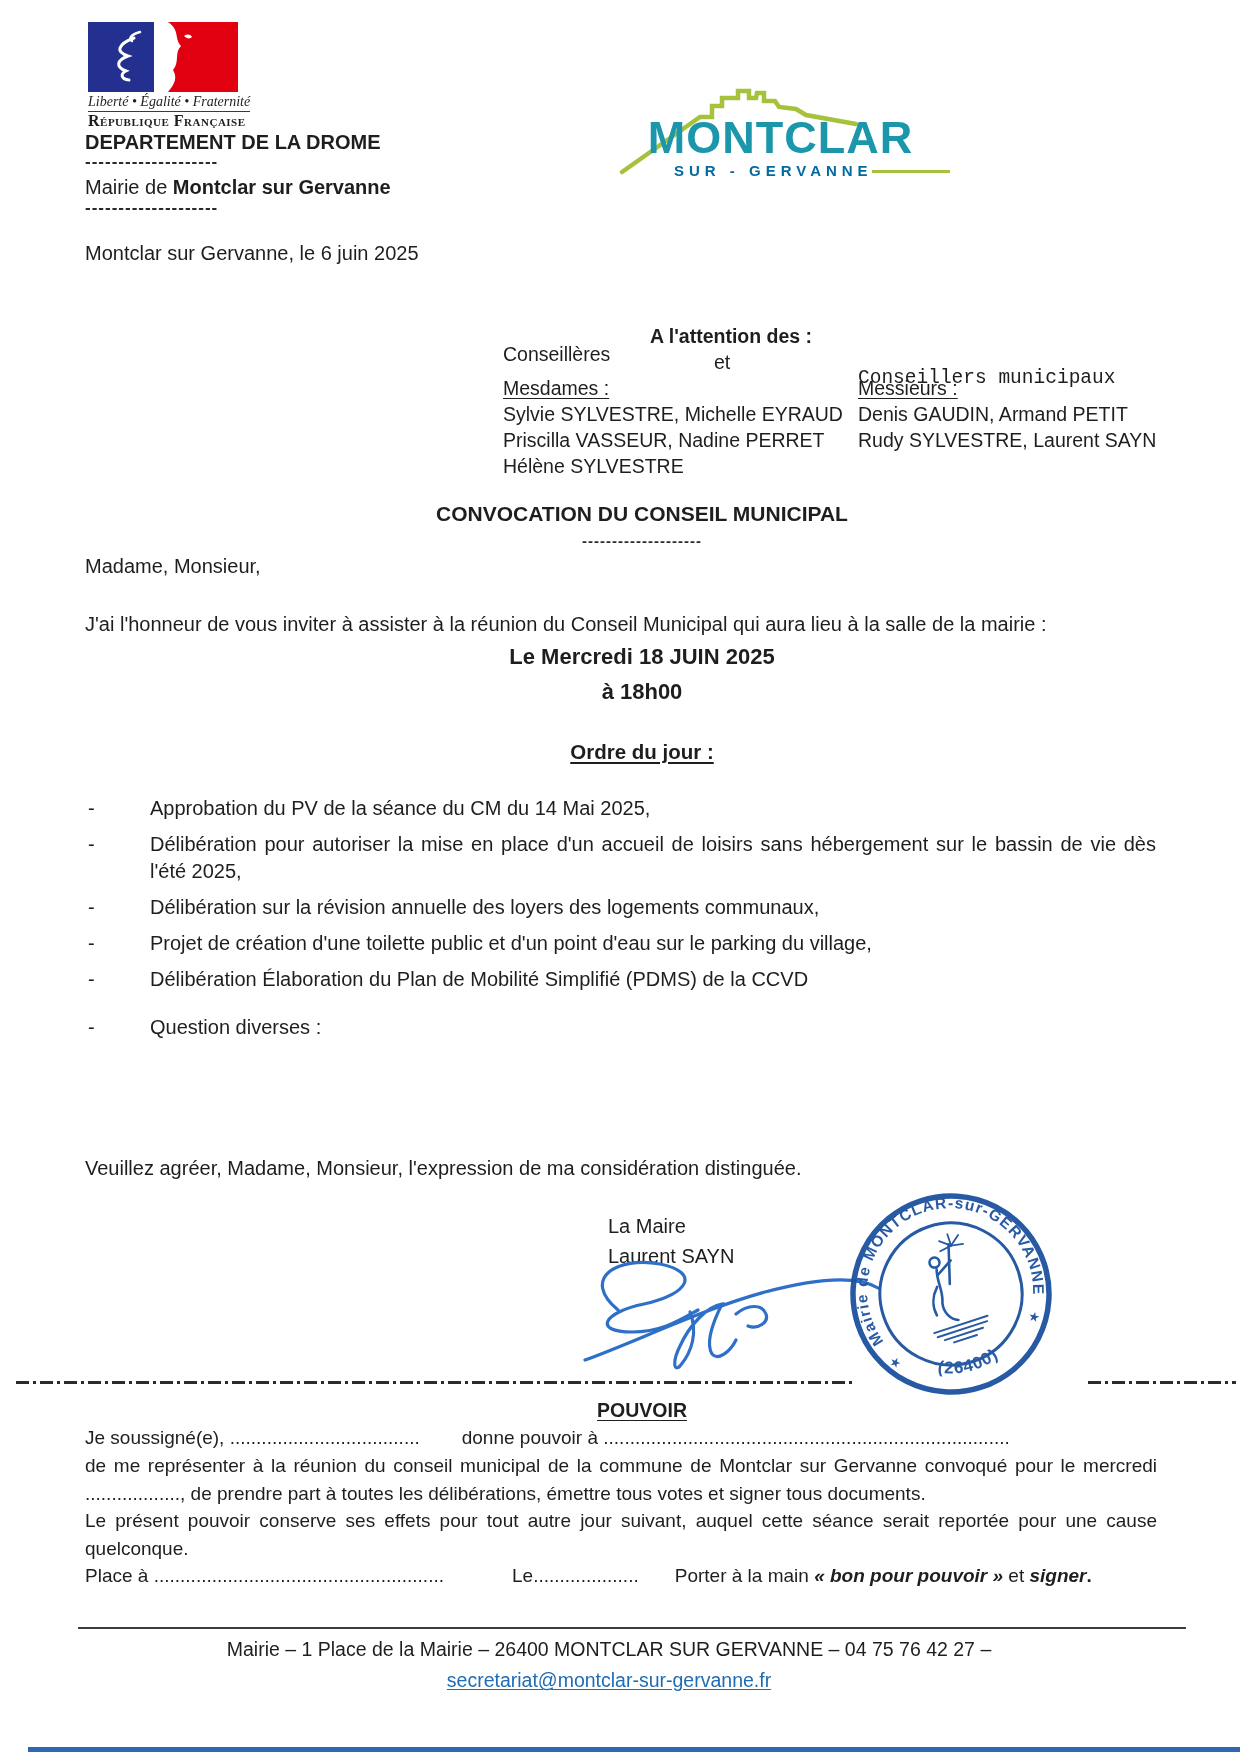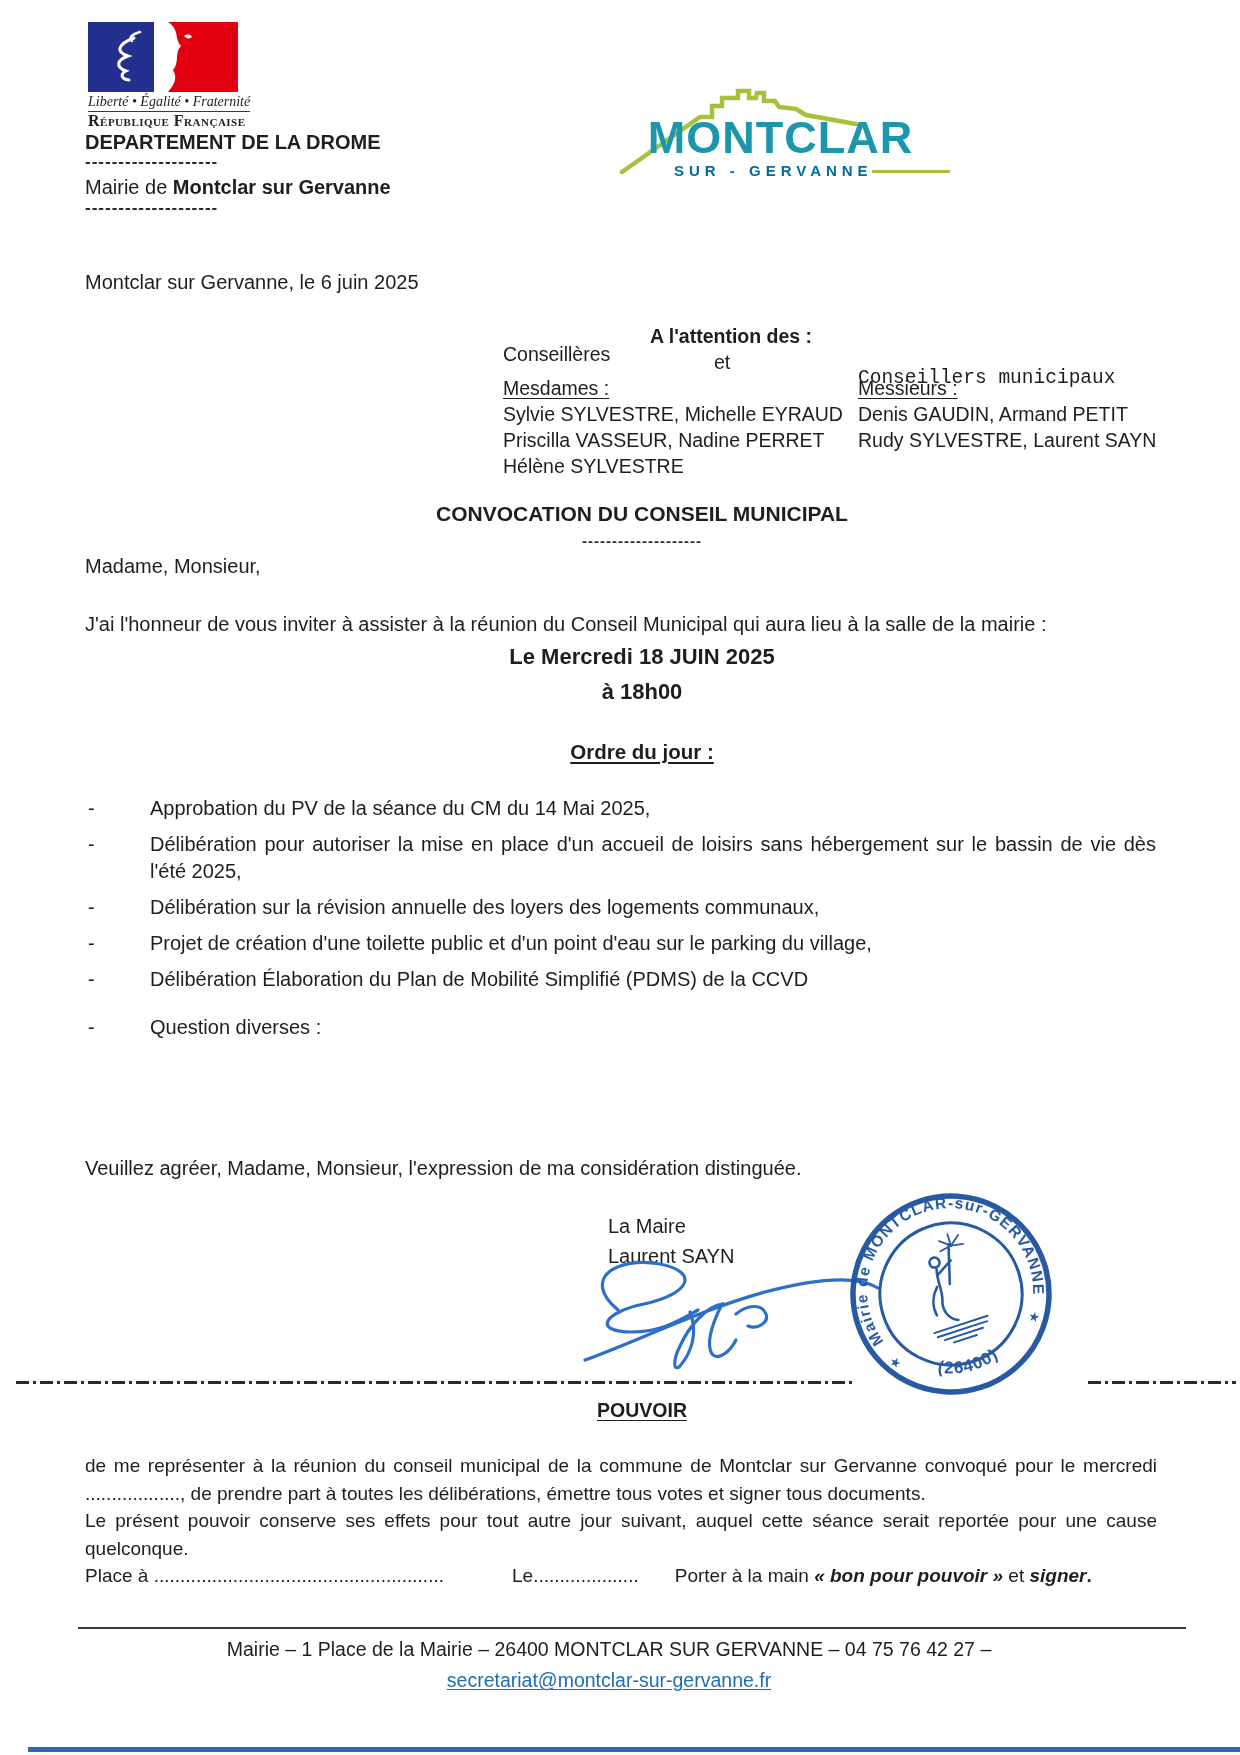--- a/index.html
+++ b/index.html
@@ -51,21 +51,21 @@
 
   <div class="abs" style="left:608px;top:64px;width:345px;height:118px;">
     <svg class="abs" style="left:0;top:0;" width="345" height="118" viewBox="0 0 345 118">
       <path d="M14,108 L92,53 L104,53 L104,42 L114,42 L114,34 L130,34 L130,27 L141,27 L141,34 L148,34 L149,29 L156,29 L156,37 L167,37 L171,43 L188,45 L198,51 L248,60" fill="none" stroke="#a6c23d" stroke-width="4.5" stroke-linejoin="miter" stroke-linecap="round"></path>
     </svg>
     <div class="abs b" style="left:0;top:48px;width:345px;text-align:center;font-size:45px;letter-spacing:1px;color:#1b96aa;">MONTCLAR</div>
     <div class="abs b" style="left:66px;top:98px;font-size:15px;letter-spacing:5px;color:#0369a1;">SUR - GERVANNE</div>
     <div class="abs" style="left:264px;top:106px;width:78px;height:0;border-top:3px solid #a6c23d;"></div>
   </div>
 
-  <div class="abs body-text" style="left:85px;top:240px;margin-top:29px;">Montclar sur Gervanne, le 6 juin 2025</div>
+  <div class="abs body-text" style="left:85px;top:240px;">Montclar sur Gervanne, le 6 juin 2025</div>
 
   <div class="abs b name-col" style="left:650px;top:324px;">A l'attention des :</div>
   <div class="abs name-col" style="left:503px;top:342px;text-align:center;">Conseillères</div>
   <div class="abs name-col" style="left:714px;top:350px;">et</div>
   <div class="abs name-col" style="left:858px;top:366px;font-family:Liberation Mono, monospace;">Conseillers municipaux</div>
   <div class="abs name-col u" style="left:503px;top:376px;text-align:center;">Mesdames :</div>
   <div class="abs name-col u" style="left:858px;top:376px;">Messieurs :</div>
   <div class="abs name-col" style="left:503px;top:402px;">Sylvie SYLVESTRE, Michelle EYRAUD</div>
   <div class="abs name-col" style="left:503px;top:428px;">Priscilla VASSEUR, Nadine PERRET</div>
   <div class="abs name-col" style="left:503px;top:454px;">Hélène SYLVESTRE</div>
@@ -163,20 +163,25 @@
         </g>
       </g>
     </svg>
   </div>
 
   <div class="abs dashdot" style="left:16px;top:1381px;width:838px;"></div>
   <div class="abs dashdot" style="left:1088px;top:1381px;width:148px;"></div>
 
   <div class="abs centerline b u pouvoir-text" style="top:1397px;font-size:19.5px;">POUVOIR</div>
 
+  <div class="abs pouvoir-text" style="left:85px;top:1424px;width:1072px;display:flex;">
+    <span>Je soussigné(e), ....................................</span>
+    <span style="width:42px;flex:0 0 42px;"></span>
+    <span>donne pouvoir à .............................................................................</span>
+  </div>
   <div class="abs pouvoir-text just" style="left:85px;top:1452px;width:1072px;">de me représenter à la réunion du conseil municipal de la commune de Montclar sur Gervanne convoqué pour le mercredi .................., de prendre part à toutes les délibérations, émettre tous votes et signer tous documents.</div>
   <div class="abs pouvoir-text just" style="left:85px;top:1507px;width:1072px;">Le présent pouvoir conserve ses effets pour tout autre jour suivant, auquel cette séance serait reportée pour une cause quelconque.</div>
   <div class="abs pouvoir-text" style="left:85px;top:1562px;width:1072px;display:flex;">
     <span>Place à  .......................................................</span>
     <span style="width:68px;flex:0 0 68px;"></span>
     <span>Le....................</span>
     <span style="width:36px;flex:0 0 36px;"></span>
     <span><span>Porter à la main </span><span class="b" style="font-style:italic;">« bon pour pouvoir »</span><span> et </span><span class="b" style="font-style:italic;">signer</span><span class="b">.</span></span>
   </div>
 

